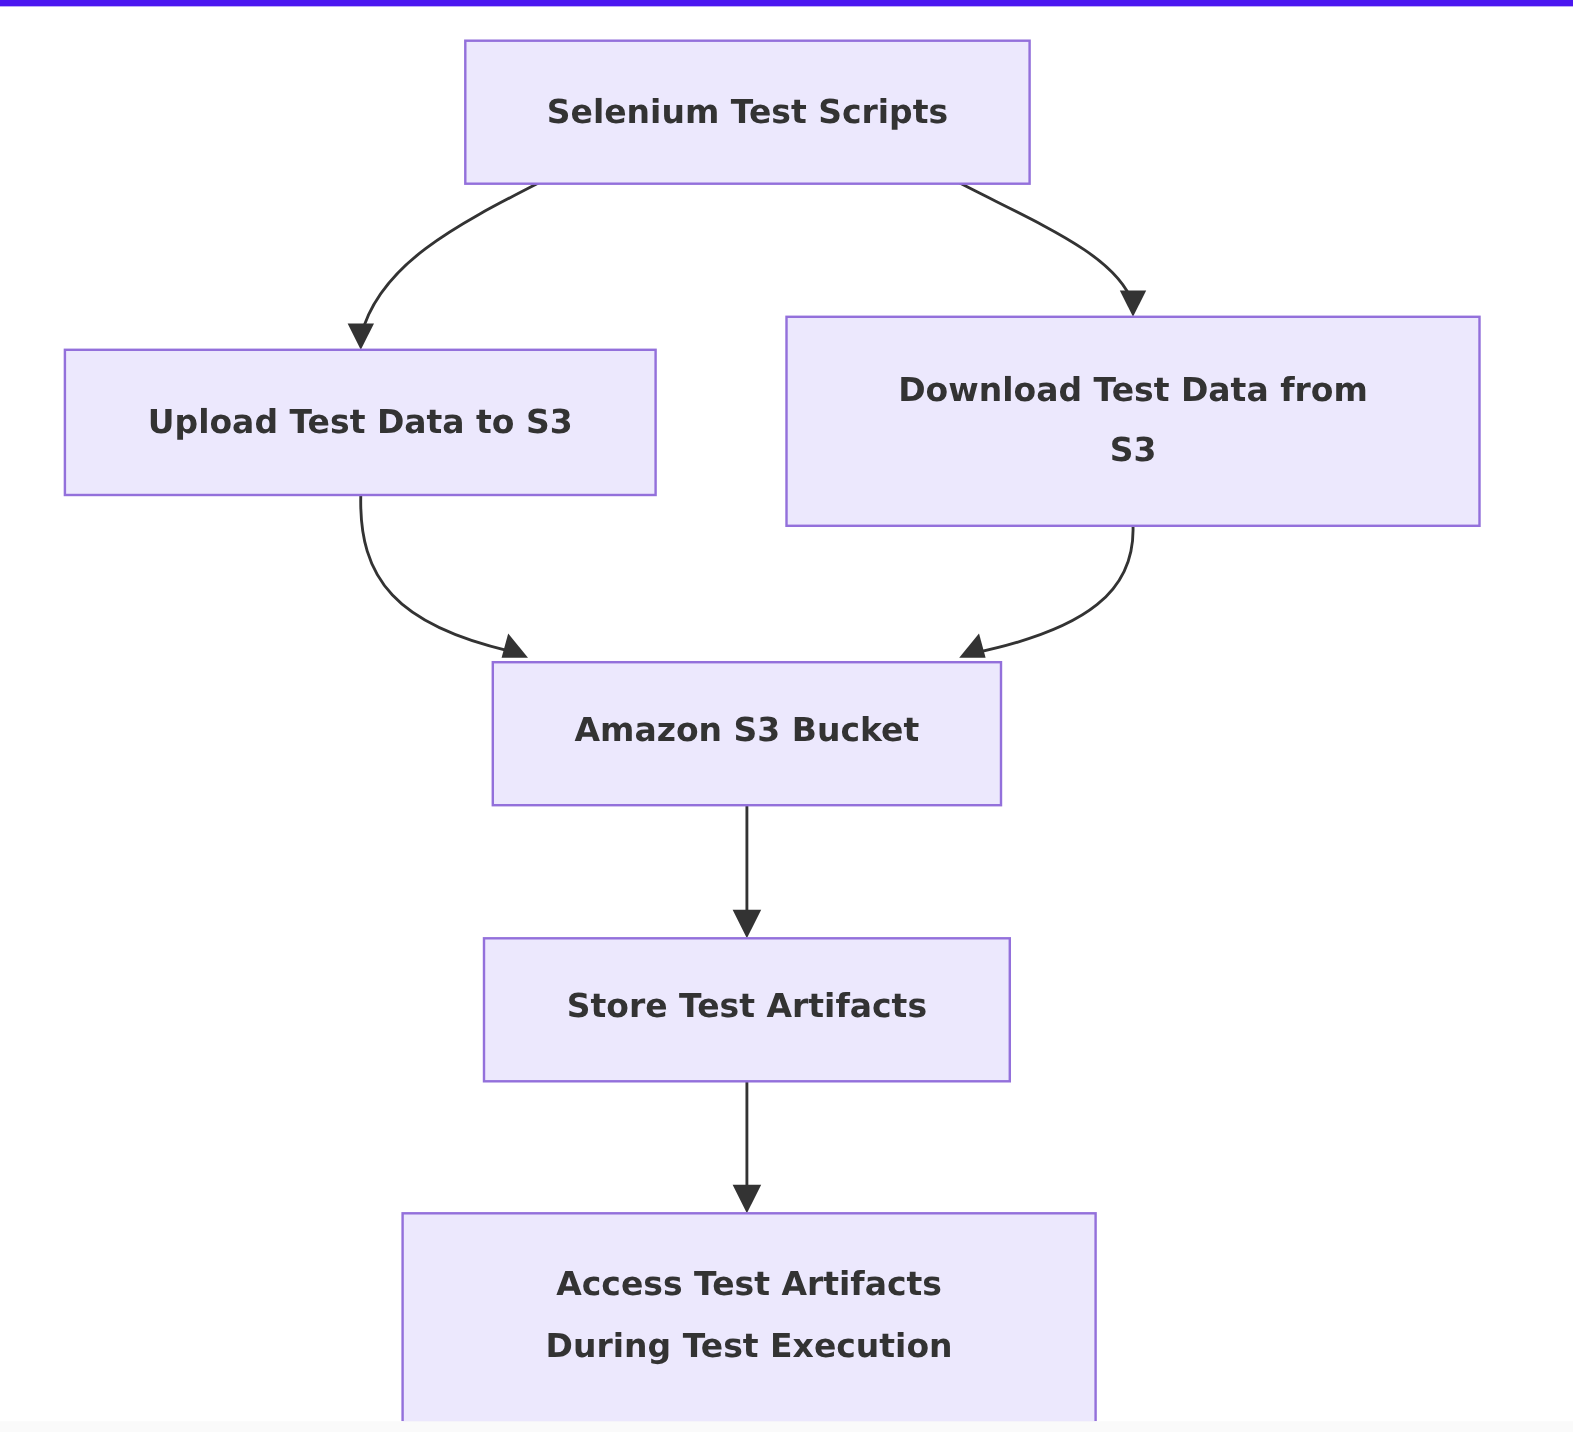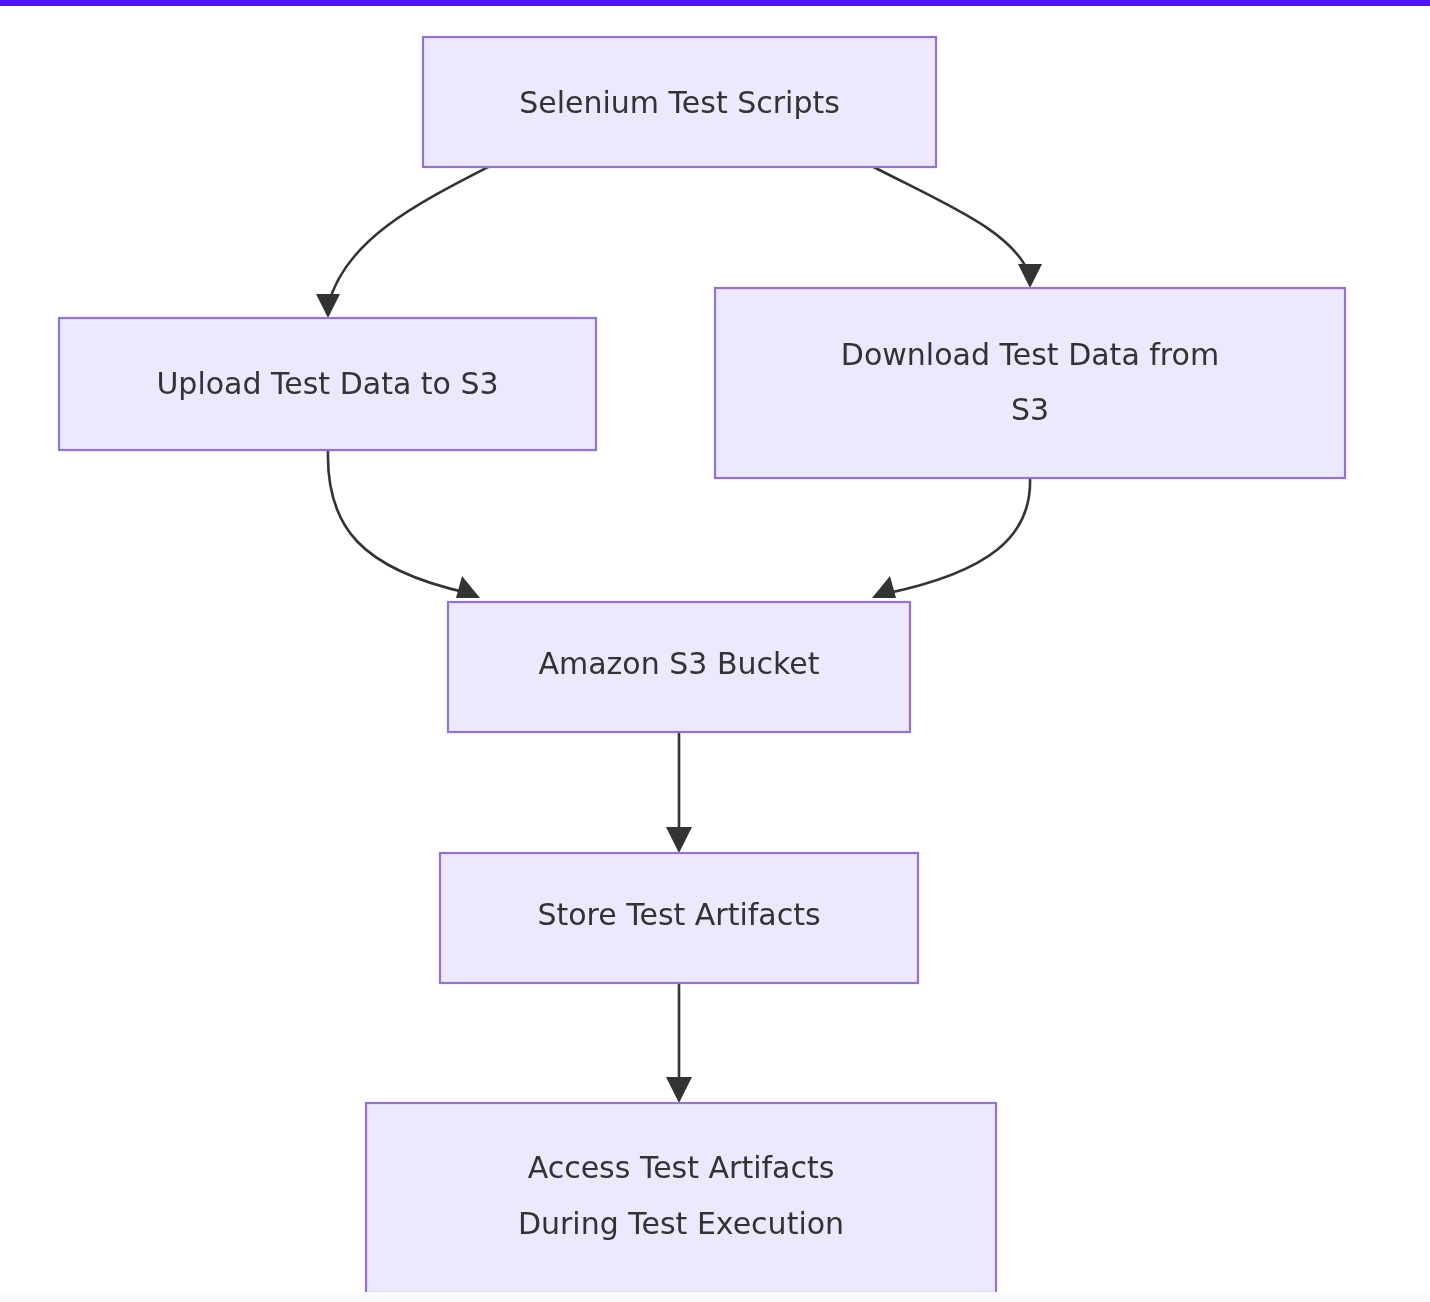--- a/index.html
+++ b/index.html
@@ -31,20 +31,21 @@
     height: 10px;
     background: #FAFAFA;
   }
   #diagram-canvas {
     position: absolute;
     top: 6px;
     left: 0;
     width: 1430px;
     height: 1196px;
     background: #ffffff;
+    font-weight: bold;
   }
   svg.flow {
     display: block;
     width: 1430px;
     height: 1286px;
   }
   .node-rect {
     fill: #ECE8FD;
     stroke: #9370DB;
     stroke-width: 2.2;

